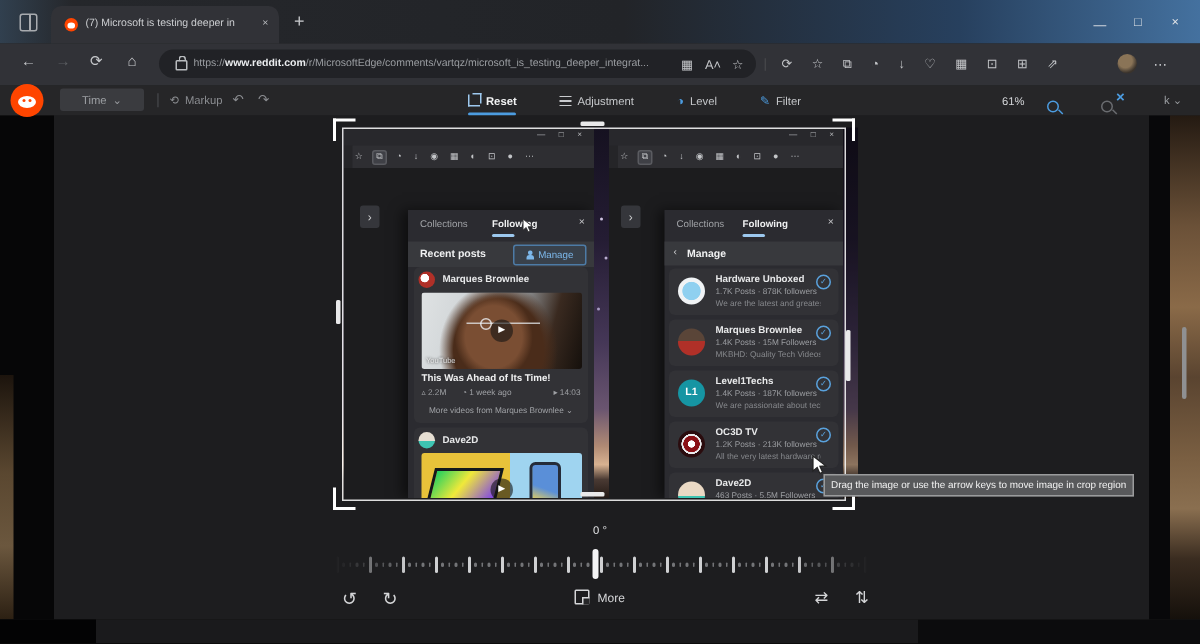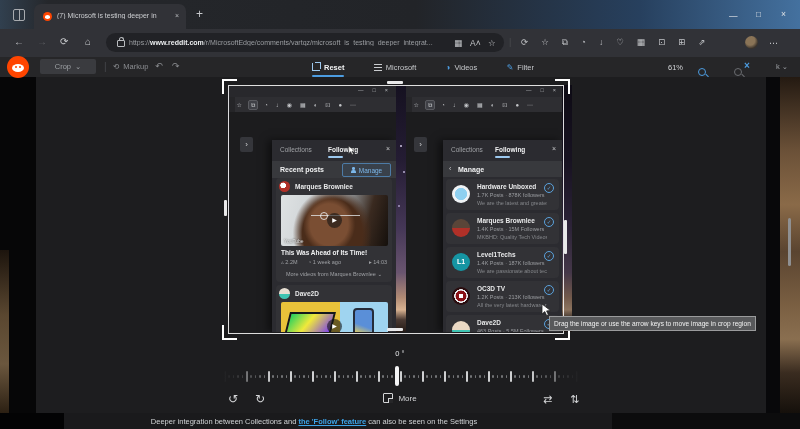--- a/index.html
+++ b/index.html
@@ -165,43 +165,43 @@
         <span class="mi">⊡</span>
         <span class="mi">⊞</span>
         <span class="mi">⇗</span>
       </div>
     <span class="abs avatarmain" style="left:745px;top:7px;"></span>
     <span class="abs ic" style="left:769px;top:10px;font-size:9px;">⋯</span>
   </div>
 
   <div class="abs" id="edbar">
     <div class="abs btn" style="left:40px;top:2px;width:56px;height:15px;">
-      <span>Crop</span>
+      <span>Time</span>
         <span>⌄</span>
     </div>
     <span class="abs" style="left:104px;top:4px;color:#47484c;font-size:10px;">|</span>
     <div class="abs dim" style="left:113px;top:5px;font-size:7.5px;display:flex;gap:4px;">
       <span>⟲</span>
         <span>Markup</span>
     </div>
     <span class="abs dim" style="left:155px;top:4px;font-size:9px;">↶</span>
     <span class="abs dim" style="left:172px;top:4px;font-size:9px;">↷</span>
 
     <div class="abs" style="left:312px;top:2px;width:222px;display:flex;justify-content:space-between;">
       <div class="modetab active">
         <span class="cropic"></span>
         <span>Reset</span>
       </div>
       <div class="modetab">
         <span class="sliders"></span>
-        <span>Microsoft</span>
+        <span>Adjustment</span>
       </div>
       <div class="modetab">
         <span style="color:#4c9ce0;font-size:8px;">◑</span>
-        <span>Videos</span>
+        <span>Level</span>
       </div>
       <div class="modetab">
         <span style="color:#4c9ce0;font-size:8px;">✎</span>
         <span>Filter</span>
       </div>
     </div>
 
     <span class="abs" style="left:668px;top:6px;font-size:7.5px;color:#d3d5d8;">61%</span>
     <span class="abs mag" style="left:698px;top:5px;"></span>
     <span class="abs mag gray" style="left:722px;top:5px;"></span>
@@ -474,17 +474,14 @@
   <div class="abs" style="left:370px;top:393px;width:60px;display:flex;align-items:center;justify-content:center;gap:5px;">
     <span class="aspectic"></span>
     <span style="font-size:8px;color:#d4d5d7;">More</span>
   </div>
   <span class="abs ctl" style="left:543px;top:394px;font-size:11px;">⇄</span>
   <span class="abs ctl" style="left:570px;top:394px;font-size:11px;">⇅</span>
 
   <div class="abs" id="footer"></div>
   <div class="abs fseg1"></div>
   <div class="abs fseg2"></div>
-  <div class="abs" id="ftext">
-    <span>Deeper integration between Collections and </span><a>the 'Follow' feature</a><span> can also be seen on the Settings</span>
-  </div>
 
 </div>
 
 </body></html>

